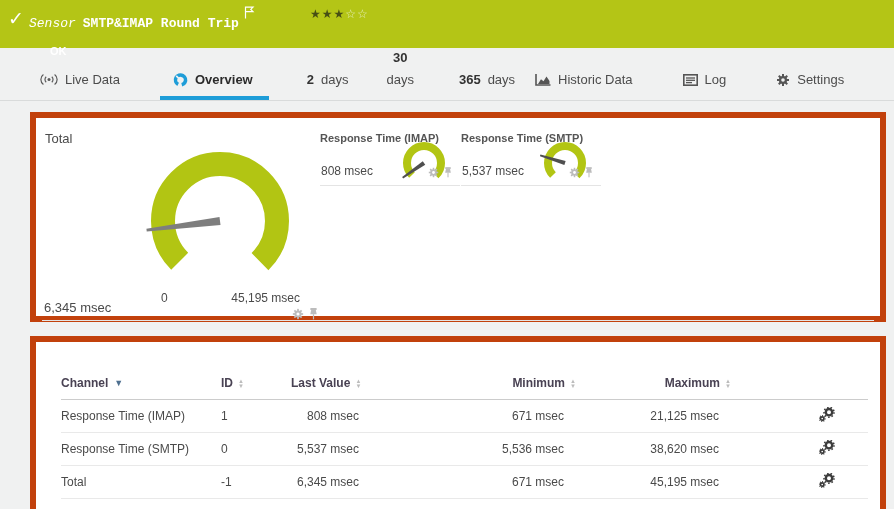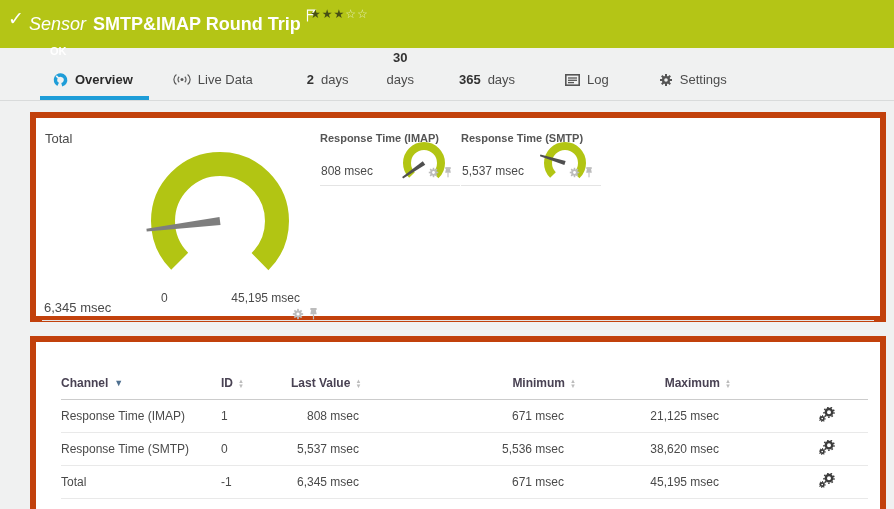--- a/index.html
+++ b/index.html
@@ -11,21 +11,21 @@
   html,body{margin:0;padding:0;}
   body{
     width:894px;height:509px;overflow:hidden;
     background:#f0f1f1;
     font-family:"Liberation Sans","DejaVu Sans",sans-serif;
     color:#444;
   }
   
   .banner{height:48px;background:var(--banner-green);position:relative;color:#fff;}
   .banner .check{position:absolute;left:8px;top:7px;font-size:19px;font-weight:bold;}
-  .banner .titleline{position:absolute;left:29px;top:6px;font-size:18px;white-space:nowrap;}
+  .banner .titleline{position:absolute;left:29px;top:6px;font-size:13px;white-space:nowrap;font-family:Liberation Mono, monospace;}
   .banner .kind{font-style:italic;font-weight:400;margin-right:7px;}
   .banner .name{font-weight:700;}
   .banner .flag{display:inline-block;vertical-align:8px;margin-left:5px;}
   .banner .stars{position:absolute;left:310px;top:7px;font-size:12px;letter-spacing:1px;}
   .banner .star.filled{color:#474f14;}
   .banner .star.empty{color:#e3ecb2;}
   .banner .ok{position:absolute;left:50px;top:45px;font-size:11px;font-weight:700;}
   
   .tabbar{height:53px;display:flex;align-items:flex-end;border-bottom:1px solid #d9dbdb;background:#f0f1f1;}
   .tab{display:flex;align-items:center;gap:7px;font-size:13px;color:#4c4c4c;
@@ -81,56 +81,66 @@
   <span class="titleline">
     <span class="kind">Sensor</span><span class="name">SMTP&amp;IMAP Round Trip</span><span class="flag"><svg width="11" height="13" viewBox="0 0 11 13">
           <path d="M1.5 0.5 V12.5 M1.5 1.2 H9 L6.8 3.4 9 5.6 H1.5" fill="none" stroke="#ffffff" stroke-width="1.2"></path>
         </svg></span>
   </span>
   <span class="stars"><span class="star filled">★</span><span class="star filled">★</span><span class="star filled">★</span><span class="star empty">☆</span><span class="star empty">☆</span></span>
   <span class="ok">OK</span>
 </div>
 
 <nav class="tabbar">
-  <div class="tab t-overview active">
-    <span class="ticon">
-      <svg width="15" height="15" viewBox="0 0 15 15">
-          <circle cx="7.5" cy="8" r="5" fill="none" stroke="#1e9dd8" stroke-width="3.6" stroke-dasharray="27 6" transform="rotate(118 7.5 8)"></circle>
-          <line x1="7.5" y1="8" x2="3.2" y2="3.8" stroke="#f0f1f1" stroke-width="1.7"></line>
-        </svg>
-    </span>
-
-    <span class="tlabel">Overview</span>
-  </div>
   <div class="tab t-live">
     <span class="ticon">
       <svg width="18" height="11" viewBox="0 0 18 11">
           <g fill="none" stroke="#5a5a5a" stroke-width="1.2">
             <path d="M3.4 0.5 A6.2 6.2 0 0 0 3.4 10.5"></path>
             <path d="M6.2 2.8 A3.6 3.6 0 0 0 6.2 8.2"></path>
             <path d="M11.8 2.8 A3.6 3.6 0 0 1 11.8 8.2"></path>
             <path d="M14.6 0.5 A6.2 6.2 0 0 1 14.6 10.5"></path>
           </g>
           <circle cx="9" cy="5.5" r="1.5" fill="#5a5a5a"></circle>
         </svg>
     </span>
 
     <span class="tlabel">Live Data</span>
   </div>
+  <div class="tab t-overview active">
+    <span class="ticon">
+      <svg width="15" height="15" viewBox="0 0 15 15">
+          <circle cx="7.5" cy="8" r="5" fill="none" stroke="#1e9dd8" stroke-width="3.6" stroke-dasharray="27 6" transform="rotate(118 7.5 8)"></circle>
+          <line x1="7.5" y1="8" x2="3.2" y2="3.8" stroke="#f0f1f1" stroke-width="1.7"></line>
+        </svg>
+    </span>
+
+    <span class="tlabel">Overview</span>
+  </div>
   <div class="tab t-2d">
     <b class="tprefix">2</b>
     <span class="tlabel">days</span>
   </div>
   <div class="tab t-30d">
     <b class="tprefix">30</b>
     <span class="tlabel">days</span>
   </div>
   <div class="tab t-365d">
     <b class="tprefix">365</b>
     <span class="tlabel">days</span>
+  </div>
+  <div class="tab t-hist">
+    <span class="ticon">
+      <svg width="16" height="12" viewBox="0 0 16 12">
+          <path d="M3 10 L6 5.2 8.5 7.2 11.5 2.6 14.5 7 V10 Z" fill="#555"></path>
+          <path d="M1 0 V11 H15.5" fill="none" stroke="#555" stroke-width="1.6"></path>
+        </svg>
+    </span>
+
+    <span class="tlabel">Historic Data</span>
   </div>
   <div class="tab t-log">
     <span class="ticon">
       <svg width="15" height="12" viewBox="0 0 15 12">
           <rect x="0.8" y="0.8" width="13.4" height="10.4" fill="none" stroke="#555" stroke-width="1.6"></rect>
           <line x1="3" y1="4" x2="12" y2="4" stroke="#555" stroke-width="1.3"></line>
           <line x1="3" y1="6.3" x2="12" y2="6.3" stroke="#555" stroke-width="1.3"></line>
           <line x1="3" y1="8.6" x2="9" y2="8.6" stroke="#555" stroke-width="1.3"></line>
         </svg>
     </span>

